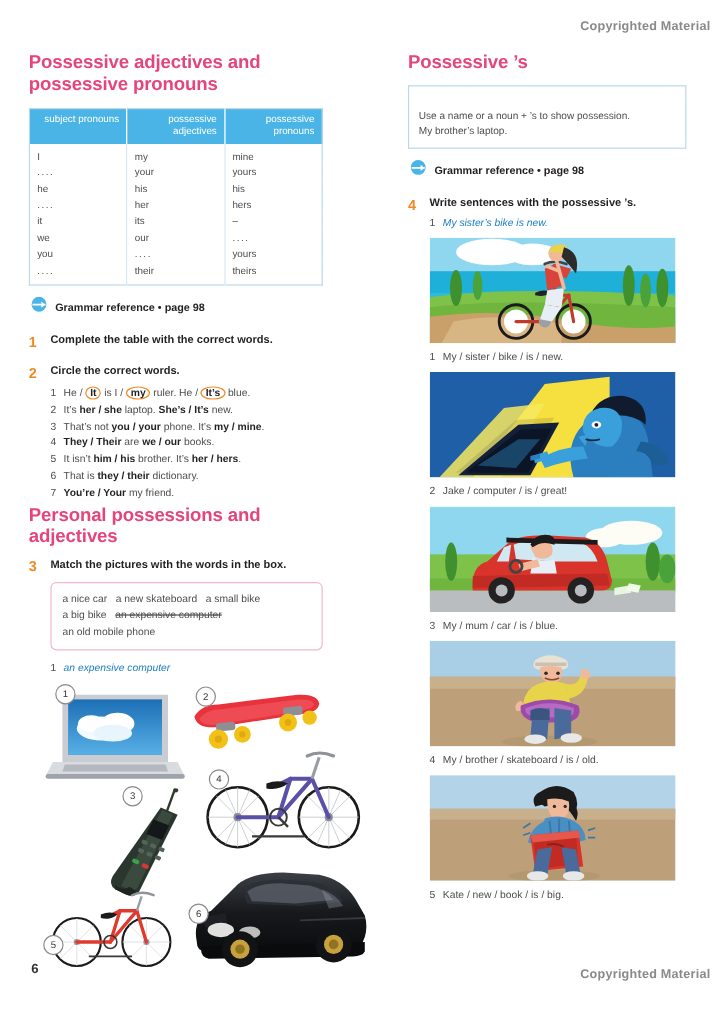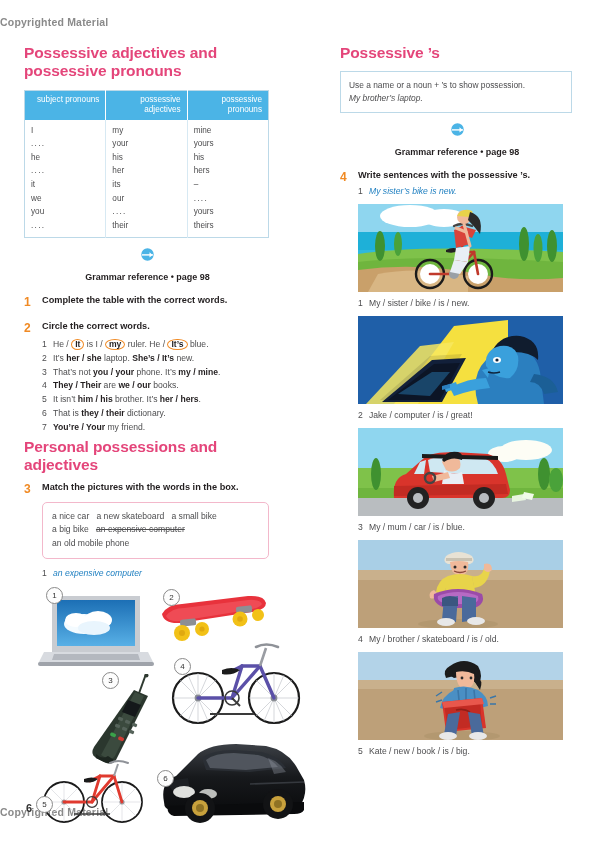--- a/index.html
+++ b/index.html
@@ -2,21 +2,21 @@
 <html><head>
 <meta charset="utf-8">
 <style>
   html,body{margin:0;padding:0;}
   body{
     width:600px;height:841px;background:#ffffff;
     font-family:"Liberation Sans", sans-serif;
     color:#231f20;overflow:hidden;position:relative;
   }
   .watermark{
-    position:absolute;left:0;width:510px;text-align:left;
+    position:absolute;left:0;width:592px;text-align:right;
     font-size:10.5px;font-weight:bold;color:#8a8a8a;letter-spacing:.2px;
   }
   .wm-top{top:16px;}
   .wm-bot{top:806px;}
   .page-num{
     position:absolute;left:26px;top:802px;font-size:11px;font-weight:bold;color:#333;
   }
   .col{position:absolute;top:44px;}
   .col-left{left:24px;width:245px;}
   .col-right{left:340px;width:232px;}
@@ -41,21 +41,21 @@
   table.gram td{
     color:#4d4d4f;padding:1px 6px;line-height:1.42;vertical-align:top;
     border-right:1px solid #d7e9f3;
   }
   table.gram td:last-child{border-right:none;}
   table.gram tr.first td{padding-top:5px;}
   table.gram tr.last td{padding-bottom:5px;}
   .dots{letter-spacing:1.3px;color:#9b9b9b;}
 
   
-  .gramref{display:flex;align-items:center;gap:7px;margin:9px 0 0 2px;flex-direction:column;}
+  .gramref{display:flex;align-items:center;gap:7px;margin:9px 0 0 2px;}
   .gramref .disc{flex:0 0 auto;}
   .gramref .txt{font-size:9px;font-weight:bold;color:#231f20;}
 
   
   .ex{margin-top:13px;}
   .ex-head{display:flex;align-items:flex-start;gap:7px;}
   .ex-num{
     color:#f08a24;font-weight:bold;font-size:12px;line-height:1;
     flex:0 0 11px;padding-top:1px;
   }
@@ -90,24 +90,24 @@
   .picgrid{position:relative;height:250px;margin-top:6px;}
   .callout{
     position:absolute;width:15px;height:15px;border-radius:50%;
     background:#fdfdfd;border:1px solid #8a8a8a;
     font-size:8px;color:#333;display:flex;align-items:center;
     justify-content:center;z-index:6;
   }
 
   
   .tipbox{
-    border:1px solid #bcd9e8;padding:7px 8px 7px 8px;
+    border:1px solid #bcd9e8;padding:18px 8px 7px 8px;
     font-size:8.4px;color:#4d4d4f;line-height:1.5;
   }
-  .tipbox .ital{font-style:italic;}
+  .tipbox .ital{}
 
   
   .photo{
     width:100%;height:88px;margin:8px 0 0 18px;width:205px;
     position:relative;overflow:hidden;border:0;
   }
   .cap{
     margin:6px 0 0 18px;font-size:8.6px;color:#4d4d4f;
     position:relative;padding-left:11px;
   }

